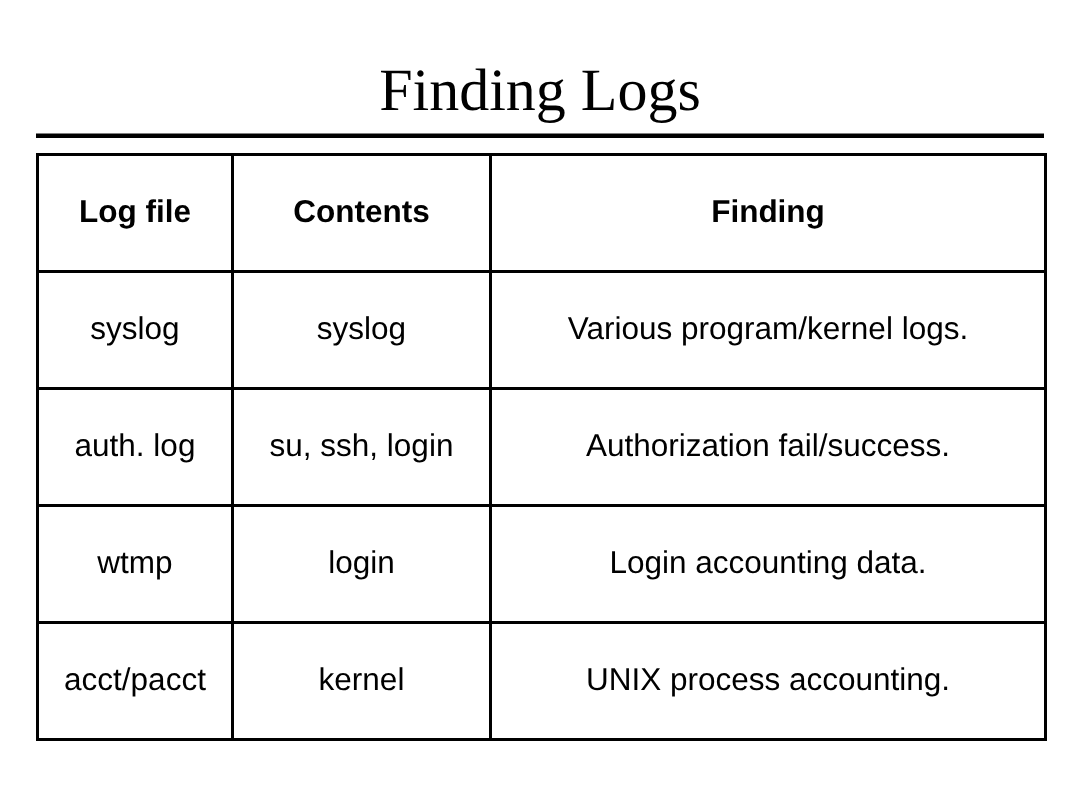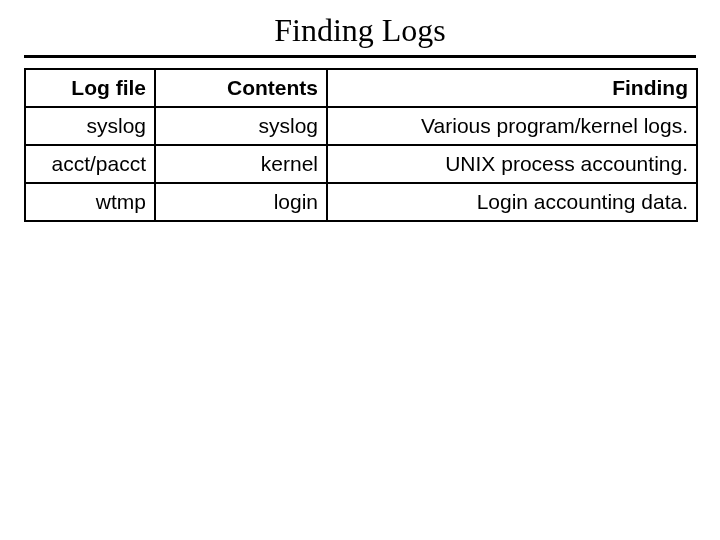--- a/index.html
+++ b/index.html
@@ -12,42 +12,42 @@
     color: #000;
   }
   .slide {
     position: relative;
     width: 720px;
     height: 540px;
     box-sizing: border-box;
   }
   .title {
     text-align: center;
-    font-size: 32px;
+    font-size: 40px;
     font-weight: normal;
-    margin: 12px 0 6px 0;
+    margin: 36px 0 6px 0;
   }
   .rule {
     margin: 0 24px 10px 24px;
     border: none;
     border-top: 3px solid #000;
   }
   table.logs {
     border-collapse: collapse;
     margin: 0 24px;
     width: 672px;
     table-layout: fixed;
   }
   table.logs col.c1 { width: 130px; }
   table.logs col.c2 { width: 172px; }
   table.logs col.c3 { width: 370px; }
   table.logs th, table.logs td {
     border: 2px solid #000;
-    padding: 6px 8px;
-    text-align: right;
+    padding: 26px 8px;
+    text-align: center;
     vertical-align: middle;
     font-size: 21px;
     font-family: Arial, Helvetica, sans-serif;
   }
   table.logs th {
     font-weight: bold;
   }
   .footer {
     position: absolute;
     bottom: 16px;
@@ -77,28 +77,33 @@
         <th>Finding</th>
       </tr>
     </thead>
     <tbody>
       <tr>
         <td>syslog</td>
         <td>syslog</td>
         <td>Various program/kernel logs.</td>
       </tr>
       <tr>
-        <td>acct/pacct</td>
-        <td>kernel</td>
-        <td>UNIX process accounting.</td>
+        <td>auth. log</td>
+        <td>su, ssh, login</td>
+        <td>Authorization fail/success.</td>
       </tr>
       <tr>
         <td>wtmp</td>
         <td>login</td>
         <td>Login accounting data.</td>
+      </tr>
+      <tr>
+        <td>acct/pacct</td>
+        <td>kernel</td>
+        <td>UNIX process accounting.</td>
       </tr>
     </tbody>
   </table>
 
   <div class="footer">
     
     
   </div>
 
 </div>

